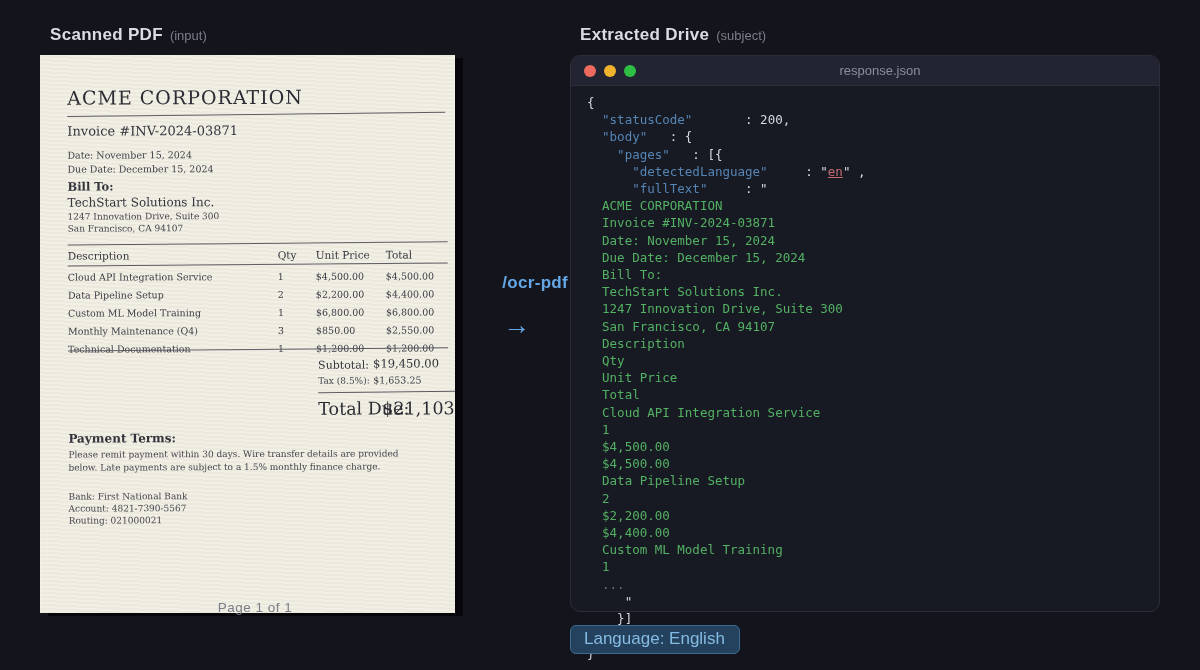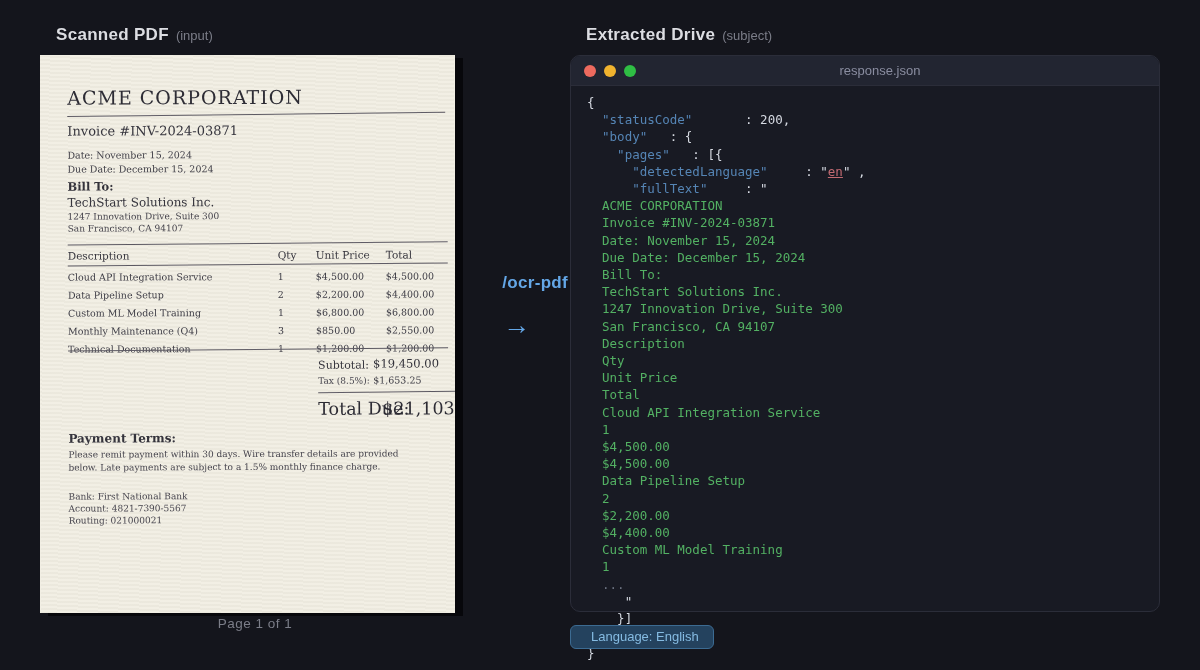--- a/index.html
+++ b/index.html
@@ -4,21 +4,21 @@
 <style>
   * { margin:0; padding:0; box-sizing:border-box; }
   html,body { width:1200px; height:670px; overflow:hidden; }
   body {
     background: var(--bg, #14151c);
     font-family: "Liberation Sans", sans-serif;
     position: relative;
   }
 
   
-  .panel-heading { position:absolute; white-space:nowrap;margin-left:6px; }
+  .panel-heading { position:absolute; white-space:nowrap; }
   .panel-heading .title { font-size:17px; font-weight:bold; color:var(--panel-title,#dcdde2); letter-spacing:.3px; }
   .panel-heading .subtitle { font-size:13px; color:var(--muted,#7b7d88); margin-left:7px; }
   #left-heading  { left:50px;  top:25px; }
   #right-heading { left:580px; top:25px; }
 
   
   .paper {
     position:absolute; left:40px; top:55px; width:415px; height:558px;
     background: var(--paper-bg,#f2efe4);
     box-shadow: 8px 3px 0 0 #07070b;
@@ -62,21 +62,21 @@
   .tax-value { position:absolute; left:333px; top:320px; font-size:9.5px; color:#3d3c45; }
   .total-label { position:absolute; left:278px; top:344px; font-size:17.5px; color:#2b2a33; }
   .total-value { position:absolute; left:342px; top:344px; font-size:17.5px; color:#2b2a33; white-space:nowrap; }
 
   .terms-label { position:absolute; left:28px; top:376px; font-size:12px; font-weight:bold; color:#32313a; }
   .terms-body  { position:absolute; left:28px; top:393px; width:335px; font-size:9px; line-height:13px; color:#45434d; }
   .bank-line1 { position:absolute; left:28px; top:436px; font-size:9px; color:#45434d; }
   .bank-line2 { position:absolute; left:28px; top:448px; font-size:9px; color:#45434d; }
   .bank-line3 { position:absolute; left:28px; top:460px; font-size:9px; color:#45434d; }
 
-  .page-indicator { position:absolute; left:40px; top:616px; width:430px; text-align:center; font-size:13.5px; color:var(--muted,#7b7d88); letter-spacing:.5px; }
+  .page-indicator { position:absolute; left:40px; top:600px; width:430px; text-align:center; font-size:13.5px; color:var(--muted,#7b7d88); letter-spacing:.5px; }
 
   
   .endpoint-label { position:absolute; left:463px; top:273px; width:105px; text-align:right; font-size:17px; font-weight:bold; color:var(--accent-blue,#64a7e7); letter-spacing:.3px; }
   .flow-arrow { position:absolute; left:503px; top:310px; font-size:27px; font-weight:bold; color:var(--accent-blue,#64a7e7); }
 
   
   .code-window {
     position:absolute; left:570px; top:55px; width:590px; height:557px;
     background: var(--code-bg,#181a23);
     border:1px solid var(--code-border,#2b2d39);
@@ -104,22 +104,22 @@
   .seg-s { color: var(--seg-s,#c26a72); text-decoration: underline; }
   .seg-g { color: var(--seg-g,#53b163); }
   .seg-d { color: var(--seg-d,#6b7280); }
 
   
   .lang-badge {
     position:absolute; left:570px; top:625px; z-index:5;
     background: var(--badge-bg,#24425e);
     border:1px solid var(--badge-border,#3c6b92);
     border-radius:6px;
-    padding:3px 14px 4px 20px;
-    font-size:13px; color: var(--badge-text,#85bbe2);
+    padding:3px 14px 4px 13px;
+    font-size:17px; color: var(--badge-text,#85bbe2);
     white-space:nowrap;
   }
 </style>
 </head>
 <body>
 
 <div class="panel-heading" id="left-heading">
   <span class="title">Scanned PDF</span><span class="subtitle">(input)</span>
 </div>
 

